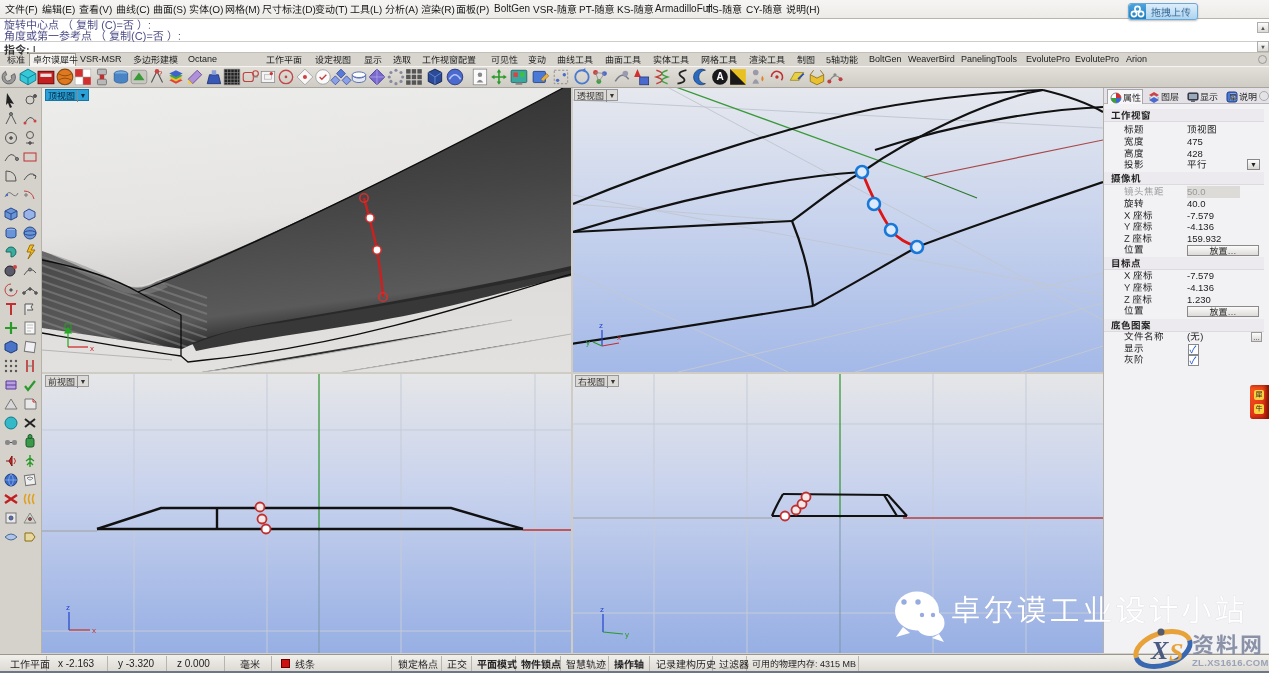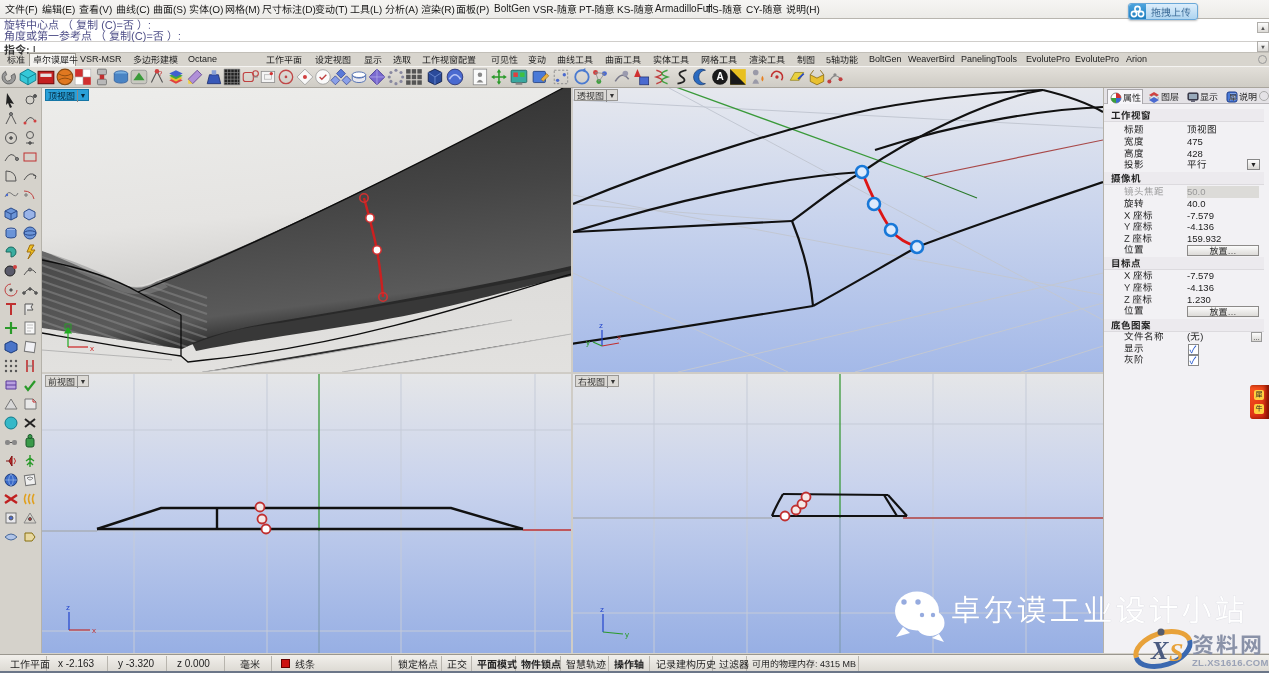--- a/index.html
+++ b/index.html
@@ -793,21 +793,21 @@
       <span class="vl">428</span>
     </div>
   <div class="prow" style="top:71px;">
       <span class="lb" style="color: transparent;">投影</span>
       <span class="vl" style="color: transparent;">平行</span>
       <span style="position: absolute; right: 4px; top: 0px; width: 13px; height: 11px; background: linear-gradient(rgb(253, 253, 253), rgb(216, 214, 210)); border: 1px solid rgb(136, 136, 136); font-size: 7px; text-align: center; line-height: 10px; color: transparent;">▼</span>
     </div>
   <div class="psec" style="top: 84px; color: transparent;">摄像机</div>
   <div class="prow" style="top:98px;color:#999;">
       <span class="lb" style="color: transparent;">镜头焦距</span>
-      <span class="vl" style="background:#dcdbd8;width:72px;">50.0</span>
+      <span class="vl" style="background:#dcdbd8;width:53px;">50.0</span>
     </div>
   <div class="prow" style="top:110px;">
       <span class="lb" style="color: transparent;">旋转</span>
       <span class="vl">40.0</span>
     </div>
   <div class="prow" style="top:122px;">
       <span class="lb" style="color: transparent;">X 座标</span>
       <span class="vl">-7.579</span>
     </div>
   <div class="prow" style="top:133px;">

